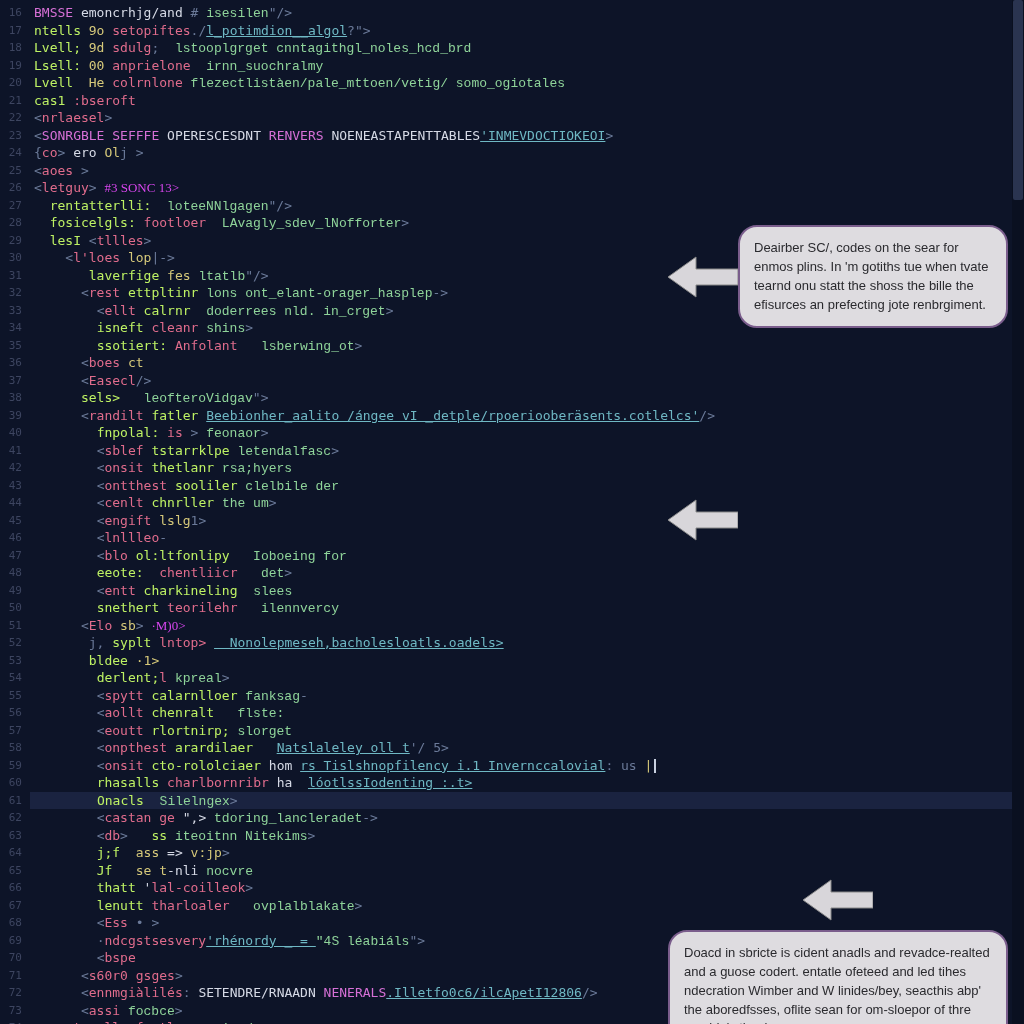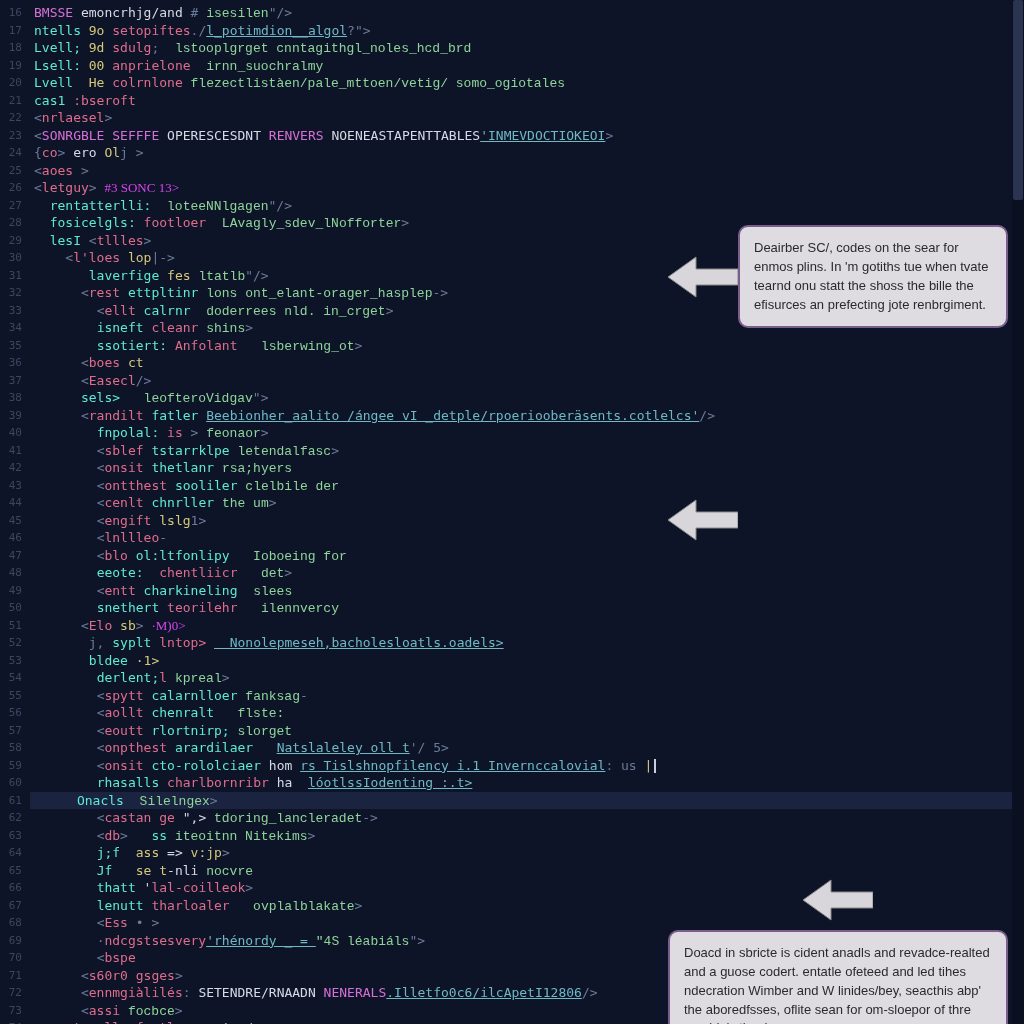--- a/index.html
+++ b/index.html
@@ -30,51 +30,51 @@
 }
 .code {
   flex: 1;
   padding-top: 4px;
   padding-left: 4px;
   line-height: 17.5px;
   white-space: pre;
   position: relative;
 }
 .line { height: 17.5px; }
-.line.hl { background: #1a2340; margin-left: -4px; padding-left: 0; }
+.line.hl { background: #1a2340; margin-left: -4px; padding-left: 20px; }
 .t-keyword { color: #d670d6; }
 .t-tag { color: #e06c8c; }
 .t-value { color: #8fd49a; font-family: Liberation Mono, monospace; }
 .t-value2 { color: #d6c97a; }
 .t-punct { color: #6b7a99; }
 .t-link { color: #6fb8c4; text-decoration: underline; }
 .t-comment { color: #d946ef; font-family: Liberation Serif, serif; }
 .t-white { color: #d6dae6; }
-.t-prop { color: #5eead4; margin-top: 21px; }
+.t-prop { color: #bef264; margin-top: 21px; }
 .t-num { color: #d6c97a; }
 
 .callout {
   position: absolute;
   right: 16px;
   width: 340px;
   display: flex;
   align-items: center;
 }
 .arrow {
   width: 70px;
   height: 60px;
   position: relative;
   flex-shrink: 0;
 }
 .arrow svg { width: 100%; height: 100%; display: block; }
 .box {
   flex: 1;
   background: #dedce0;
   border: 2px solid #7a5d8c;
-  border-radius: 10px;
+  border-radius: 19px;
   padding: 12px 14px;
   font-family: -apple-system, Helvetica, Arial, sans-serif;
   font-size: 13px;
   line-height: 1.45;
   color: #2a2a2e;
   white-space: normal;
 }
 .cursor {
   display: inline-block;
   width: 2px;

